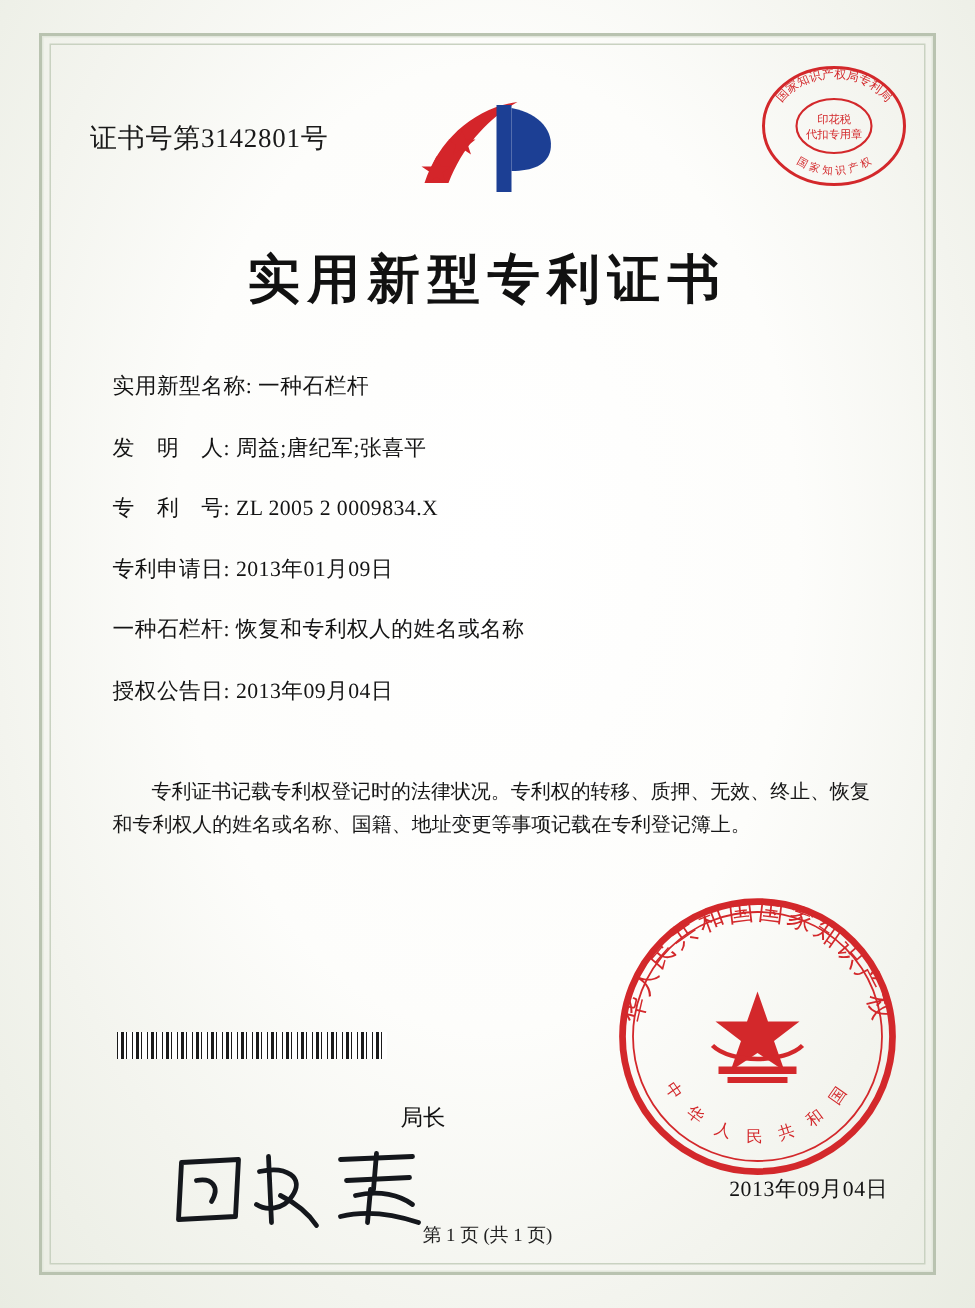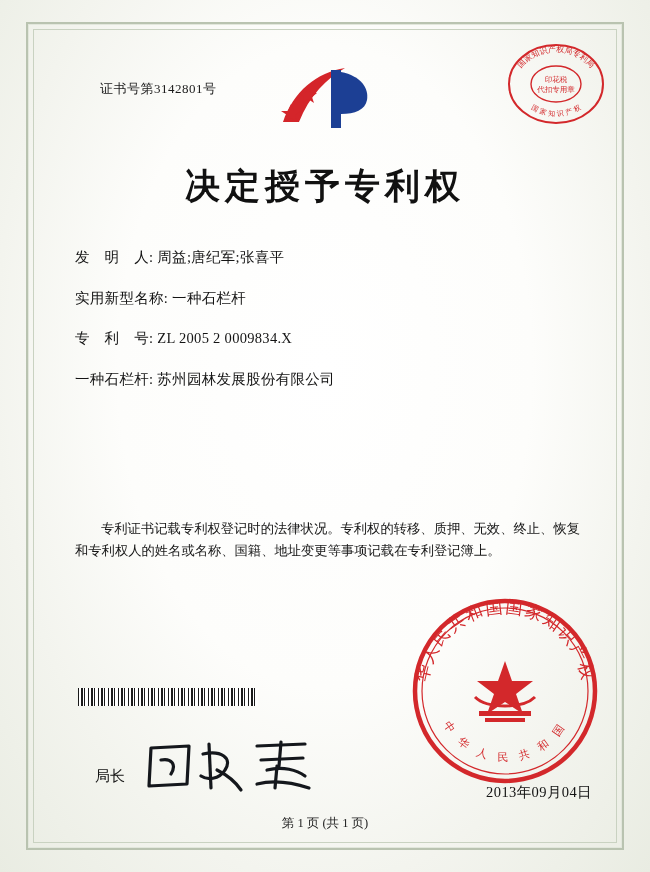--- a/index.html
+++ b/index.html
@@ -45,24 +45,23 @@
   }
   .corner.tl { left: 26px; top: 22px; border-right: none; border-bottom: none; }
   .corner.tr { right: 26px; top: 22px; border-left: none; border-bottom: none; }
   .corner.bl { left: 26px; bottom: 22px; border-right: none; border-top: none; }
   .corner.br { right: 26px; bottom: 22px; border-left: none; border-top: none; }
 
   
   .cert-no {
     position: absolute;
     left: 60px; top: 80px;
-    font-size: 13px;
+    font-size: 18px;
     color: #1a1a1a;
     letter-spacing: 0.5px;
-    margin-left: 40px;
   }
 
   
   .logo {
     position: absolute;
     left: 275px; top: 62px;
     width: 100px; height: 72px;
   }
 
   
@@ -137,20 +136,21 @@
     );
   }
 
   
   .sign-row {
     position: absolute;
     left: 95px;
     top: 736px;
     display: flex;
     align-items: flex-end;
+    flex-direction: column;
   }
   .sign-label {
     font-size: 15px;
     color: #111;
     margin-bottom: 8px;
   }
   .signature {
     margin-left: 12px;
     width: 190px;
     height: 58px;
@@ -222,38 +222,46 @@
         <textPath href="#ovalpath" startOffset="50%" text-anchor="middle">国家知识产权局专利局</textPath>
       </text>
       <text font-size="7" fill="#d3282b" font-family="DejaVu Sans, sans-serif">
         <textPath href="#ovalpathb" startOffset="50%" text-anchor="middle">国 家 知 识 产 权</textPath>
       </text>
       <text x="52" y="42" font-size="7.5" fill="#d3282b" text-anchor="middle" font-family="DejaVu Sans, sans-serif">印花税</text>
       <text x="52" y="52" font-size="7.5" fill="#d3282b" text-anchor="middle" font-family="DejaVu Sans, sans-serif">代扣专用章</text>
     </svg>
   </div>
 
-  <div class="title">决定授予专利权</div>
+  <div class="title">实用新型专利证书</div>
 
   <div class="fields">
+    <div class="field">
+      <span class="lbl">实用新型名称:</span>
+      <span class="val">一种石栏杆</span>
+    </div>
     <div class="field">
       <span class="lbl">发　明　人:</span>
       <span class="val">周益;唐纪军;张喜平</span>
     </div>
     <div class="field">
-      <span class="lbl">实用新型名称:</span>
-      <span class="val">一种石栏杆</span>
-    </div>
-    <div class="field">
       <span class="lbl">专　利　号:</span>
       <span class="val">ZL 2005 2 0009834.X</span>
     </div>
     <div class="field">
+      <span class="lbl">专利申请日:</span>
+      <span class="val">2013年01月09日</span>
+    </div>
+    <div class="field">
       <span class="lbl">一种石栏杆:</span>
-      <span class="val">苏州园林发展股份有限公司</span>
+      <span class="val">恢复和专利权人的姓名或名称</span>
+    </div>
+    <div class="field">
+      <span class="lbl">授权公告日:</span>
+      <span class="val">2013年09月04日</span>
     </div>
   </div>
 
   <div class="body-text">
     <p>专利证书记载专利权登记时的法律状况。专利权的转移、质押、无效、终止、恢复和专利权人的姓名或名称、国籍、地址变更等事项记载在专利登记簿上。</p>
   </div>
 
   <div class="barcode"></div>
 
   <div class="sign-row">

